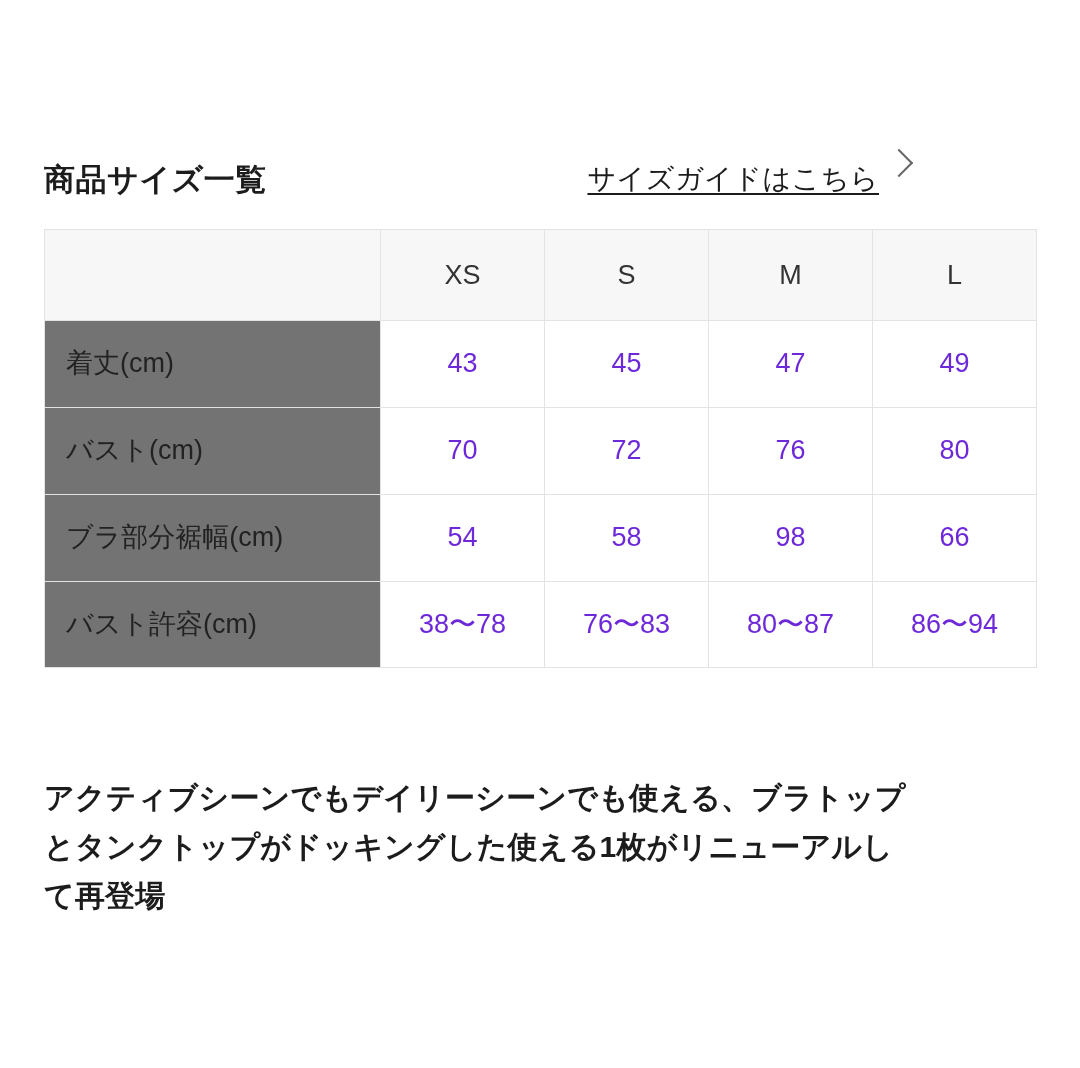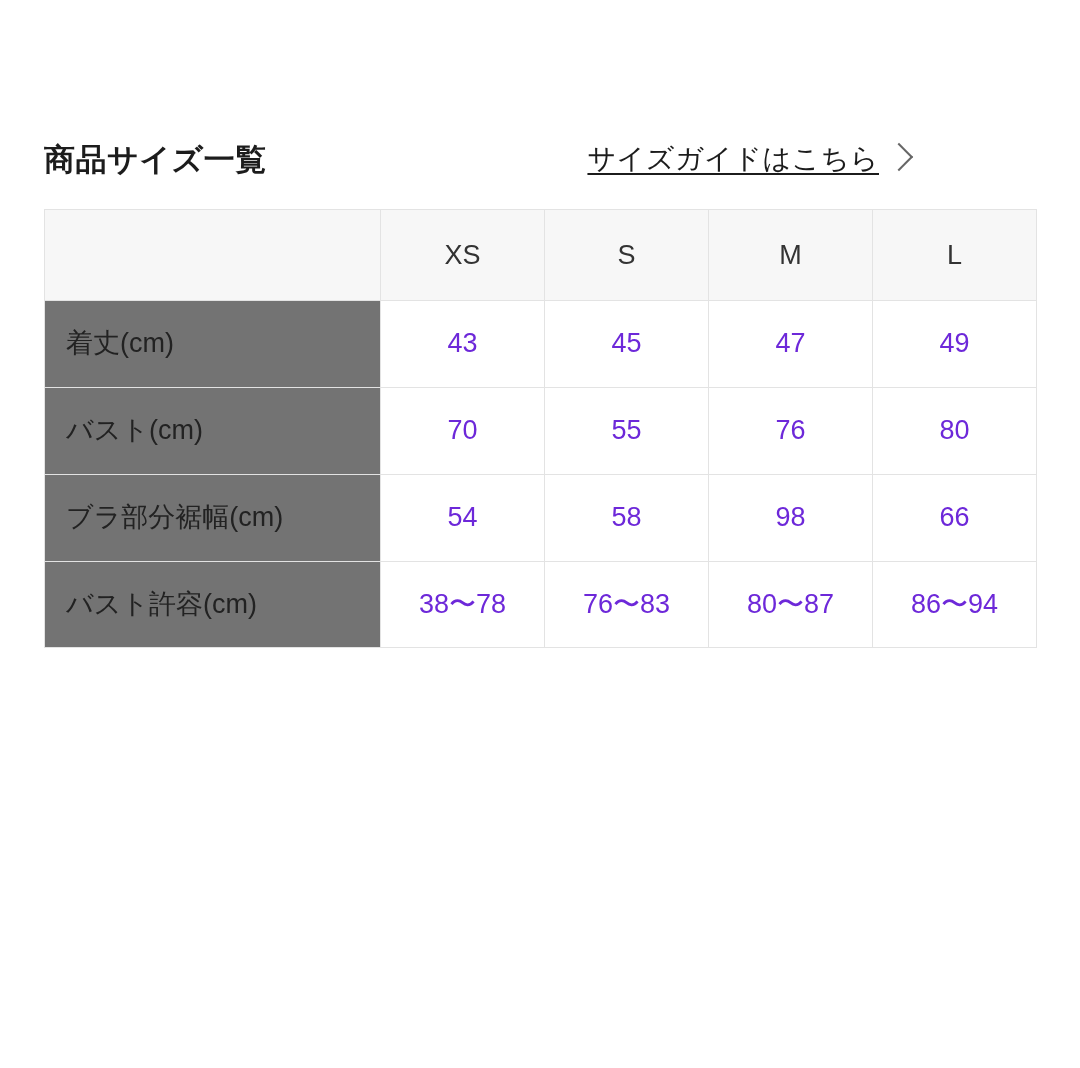--- a/index.html
+++ b/index.html
@@ -12,21 +12,21 @@
     height: 1068px;
     font-family: "Liberation Sans", "DejaVu Sans", sans-serif;
     color: #222222;
     overflow: hidden;
   }
   .page {
     position: relative;
     width: 953px;
     height: 1068px;
     box-sizing: border-box;
-    padding: 12px 44px;
+    padding: 4px 44px;
   }
 
   
   .section-header {
     display: flex;
     align-items: flex-end;
     justify-content: space-between;
     padding-top: 128px;
   }
   .section-title {
@@ -43,20 +43,21 @@
     text-decoration: none;
     color: #1c1c1c;
     cursor: pointer;
   }
   .guide-link-text {
     font-size: 28px;
     text-decoration: underline;
     text-underline-offset: 5px;
     letter-spacing: 0.5px;
     color: #1c1c1c;
+    margin-top: 28px;
   }
   .chevron {
     display: inline-block;
     width: 18px;
     height: 18px;
     border-right: 2px solid #666;
     border-bottom: 2px solid #666;
     transform: rotate(-45deg);
     margin-bottom: 4px;
   }
@@ -150,35 +151,36 @@
       <tr>
         <th class="row-label">着丈(cm)</th>
         <td>43</td>
         <td>45</td>
         <td>47</td>
         <td>49</td>
       </tr>
       <tr>
         <th class="row-label">バスト(cm)</th>
         <td>70</td>
-        <td>55</td>
+        <td>72</td>
         <td>76</td>
         <td>80</td>
       </tr>
       <tr>
         <th class="row-label">ブラ部分裾幅(cm)</th>
         <td>54</td>
         <td>58</td>
         <td>98</td>
         <td>66</td>
       </tr>
       <tr>
         <th class="row-label">バスト許容(cm)</th>
         <td>38〜78</td>
         <td>76〜83</td>
         <td>80〜87</td>
         <td>86〜94</td>
       </tr>
     </tbody>
   </table>
 
+  <p class="description">アクティブシーンでもデイリーシーンでも使える、ブラトップとタンクトップがドッキングした使える1枚がリニューアルして再登場</p>
 
 </div>
 
 </body></html>

